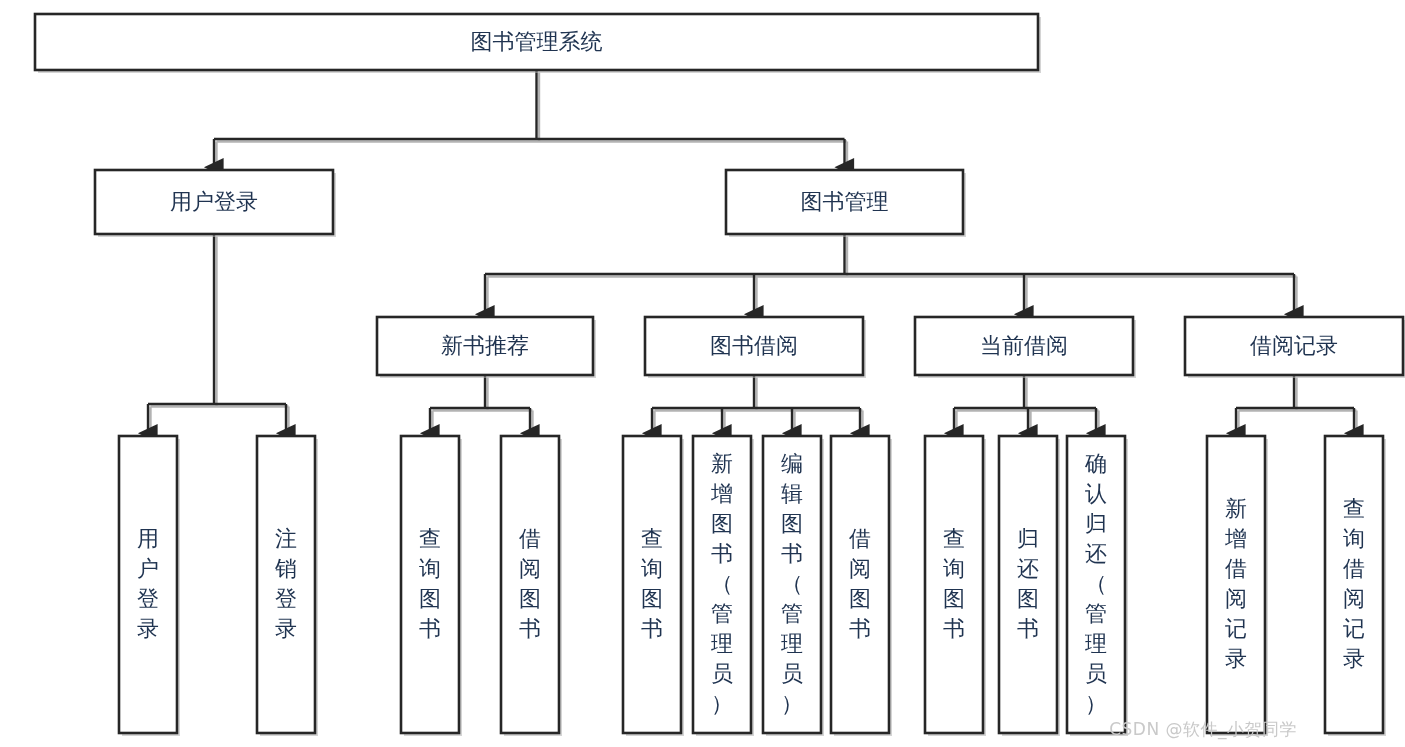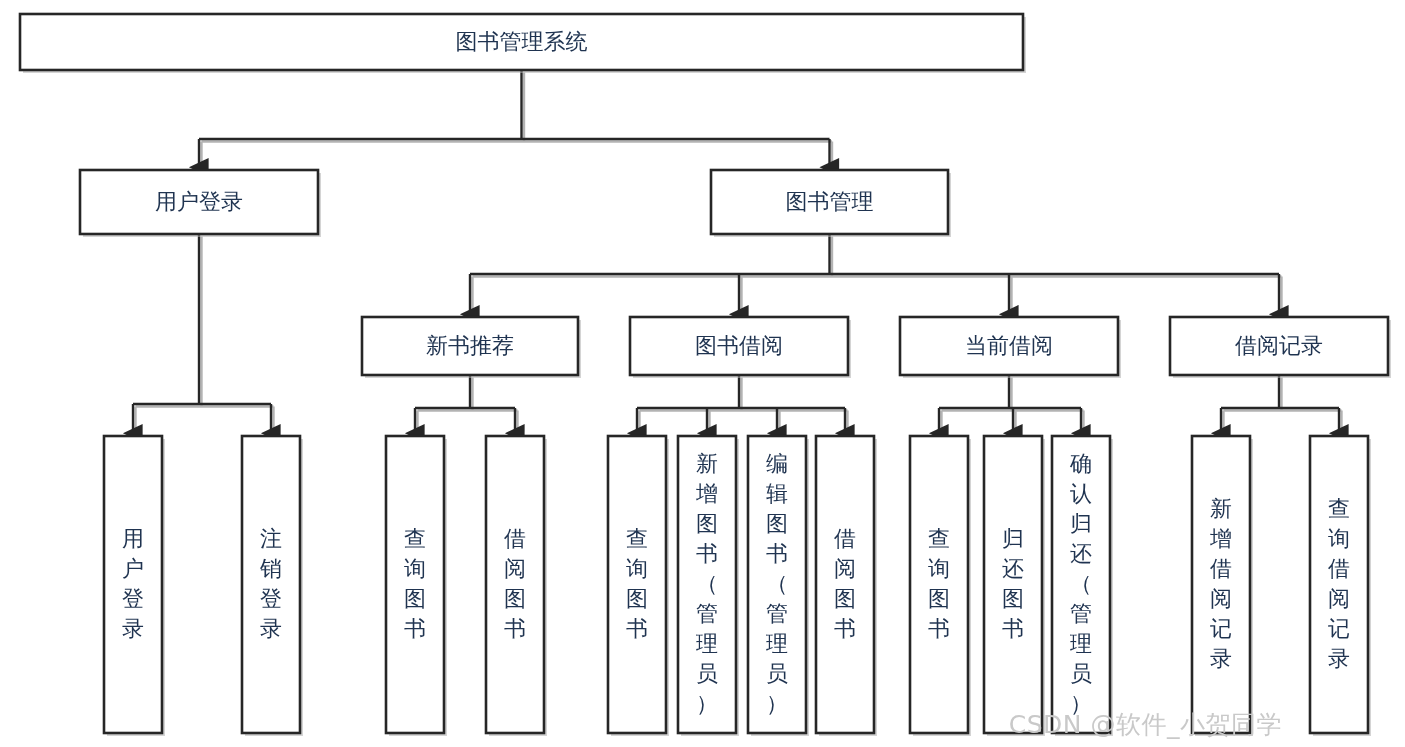--- a/index.html
+++ b/index.html
@@ -1,32 +1,32 @@
 <!DOCTYPE html>
 <html><head>
 <meta charset="utf-8">
 <style>
   html,body{margin:0;padding:0;background:#ffffff;}
   body{
     font-family:"DejaVu Sans","Liberation Sans",sans-serif;
     width:1405px;height:747px;overflow:hidden;position:relative;
   }
-  #diagram-root{position:relative;width:1296px;height:747px;}
+  #diagram-root{position:relative;width:1296px;height:747px;margin-left:15px;}
   svg#tree{position:absolute;left:0;top:0;width:1405px;height:747px;display:block;}
   .node-rect{fill:#ffffff;stroke:#262626;stroke-width:2.6;}
   .node-shadow{fill:#b0b0b0;opacity:.55;}
   .link{stroke:#262626;stroke-width:2.4;fill:none;}
   .link-shadow{stroke:#b3b3b3;stroke-width:2.4;fill:none;}
   .node-label{
     fill:#1f3350;font-family:"DejaVu Sans","Liberation Sans",sans-serif;
     font-size:22px;text-anchor:middle;dominant-baseline:middle;
   }
   .watermark{
     position:absolute;right:14px;bottom:6px;
-    font-size:25px;color:#c9c9c9;
+    font-size:17px;color:#c9c9c9;
     font-family:"DejaVu Sans","Liberation Sans",sans-serif;
     white-space:nowrap;pointer-events:none;letter-spacing:.5px;
   }
 </style>
 </head>
 <body>
 
 <div id="diagram-root">
   <svg id="tree" viewBox="0 0 1405 747" xmlns="http://www.w3.org/2000/svg">
     <defs>

